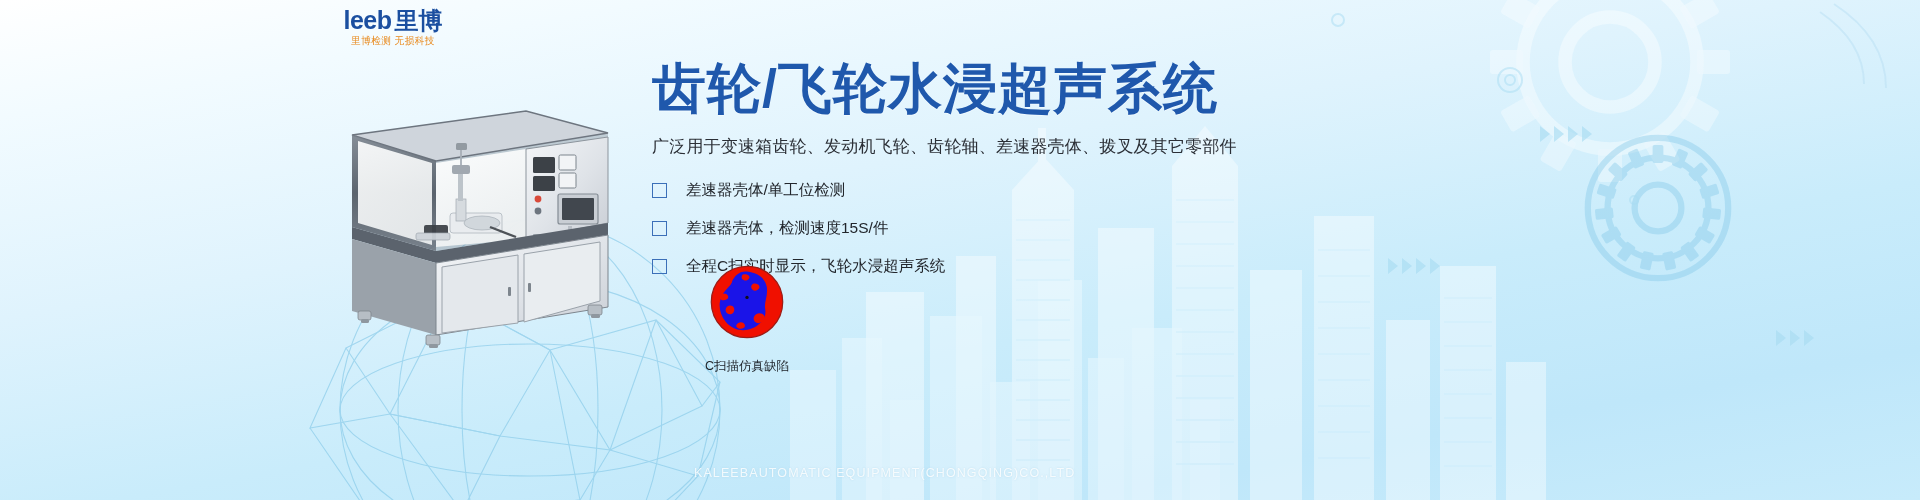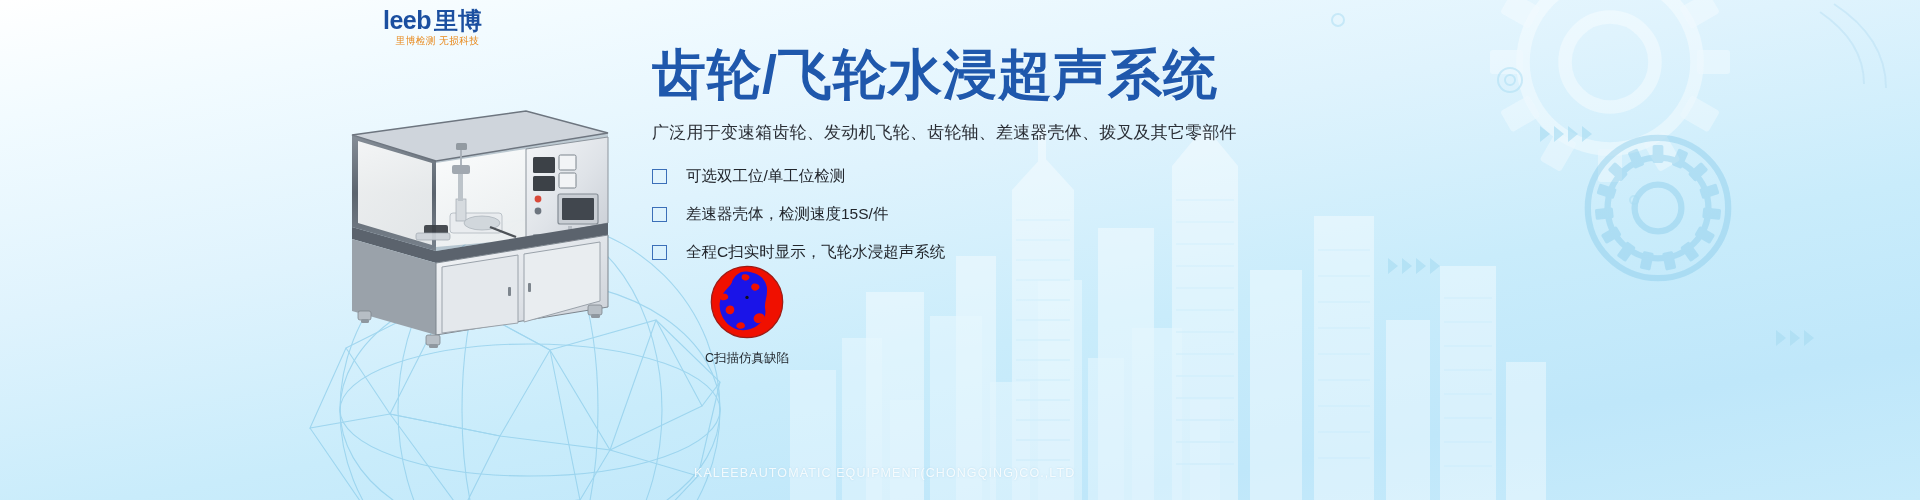--- a/index.html
+++ b/index.html
@@ -50,24 +50,24 @@
     right: 0;
     top: 0;
     width: 700px;
     height: 500px;
     opacity: .85;
   }
 
   
   .logo-block {
     position: absolute;
-    left: 352px;
+    left: 328px;
     top: 8px;
     width: 130px;
-    text-align: right;
+    text-align: center;
     line-height: 1;
   }
   .logo-main {
     font-size: 25px;
     font-weight: bold;
     color: #1b4fa0;
     letter-spacing: -0.5px;
     white-space: nowrap;
   }
   .logo-main .cn {
@@ -90,21 +90,21 @@
     left: 330px;
     top: 95px;
     width: 280px;
     height: 255px;
   }
 
   
   .content {
     position: absolute;
     left: 652px;
-    top: 46px;
+    top: 60px;
     width: 620px;
   }
   .headline {
     font-size: 54px;
     font-weight: bold;
     color: #1f58ac;
     letter-spacing: 1px;
     line-height: 1.05;
     white-space: nowrap;
     text-shadow: 0 1px 0 rgba(255,255,255,.45);
@@ -146,21 +146,21 @@
     top: 264px;
     width: 150px;
     text-align: center;
   }
   .cscan-disc {
     width: 76px;
     height: 76px;
     margin: 0 auto;
   }
   .cscan-caption {
-    margin-top: 6px;
+    margin-top: 14px;
     font-size: 12.5px;
     color: #1d2228;
     white-space: nowrap;
   }
 
   
   .company-line {
     position: absolute;
     left: 694px;
     top: 466px;
@@ -397,21 +397,21 @@
     </g>
   </svg>
 
   <div class="content">
     <div class="headline">齿轮/飞轮水浸超声系统</div>
     <div class="subhead">广泛用于变速箱齿轮、发动机飞轮、齿轮轴、差速器壳体、拨叉及其它零部件</div>
 
     <div class="bullets">
       <div class="bullet">
         <span class="checkbox"></span>
-        <span class="bullet-text">可选双工位/单工位检测</span>
+        <span class="bullet-text">差速器壳体/单工位检测</span>
       </div>
       <div class="bullet">
         <span class="checkbox"></span>
         <span class="bullet-text">差速器壳体，检测速度15S/件</span>
       </div>
       <div class="bullet">
         <span class="checkbox"></span>
         <span class="bullet-text">全程C扫实时显示，飞轮水浸超声系统</span>
       </div>
     </div>

